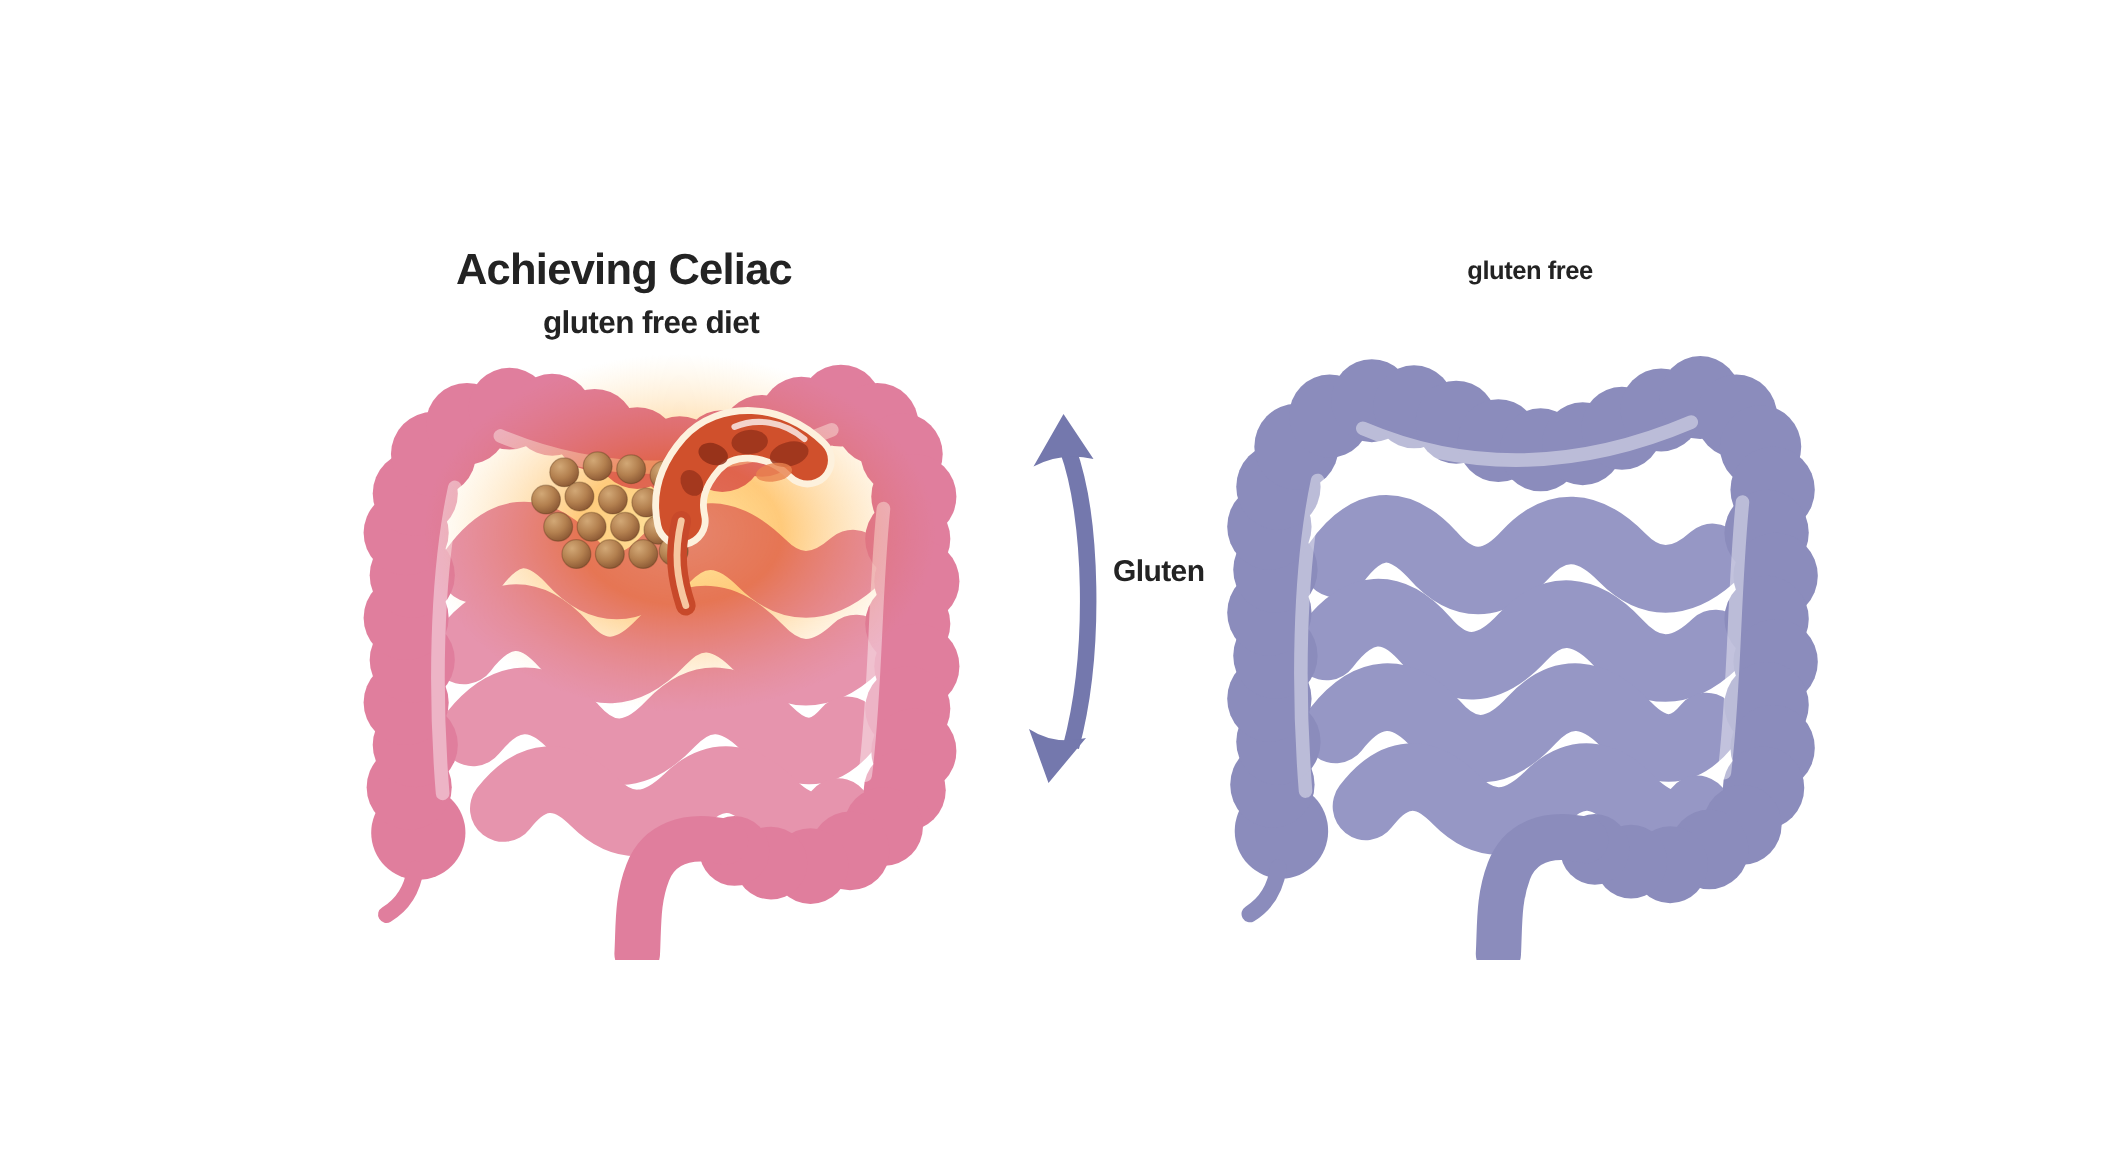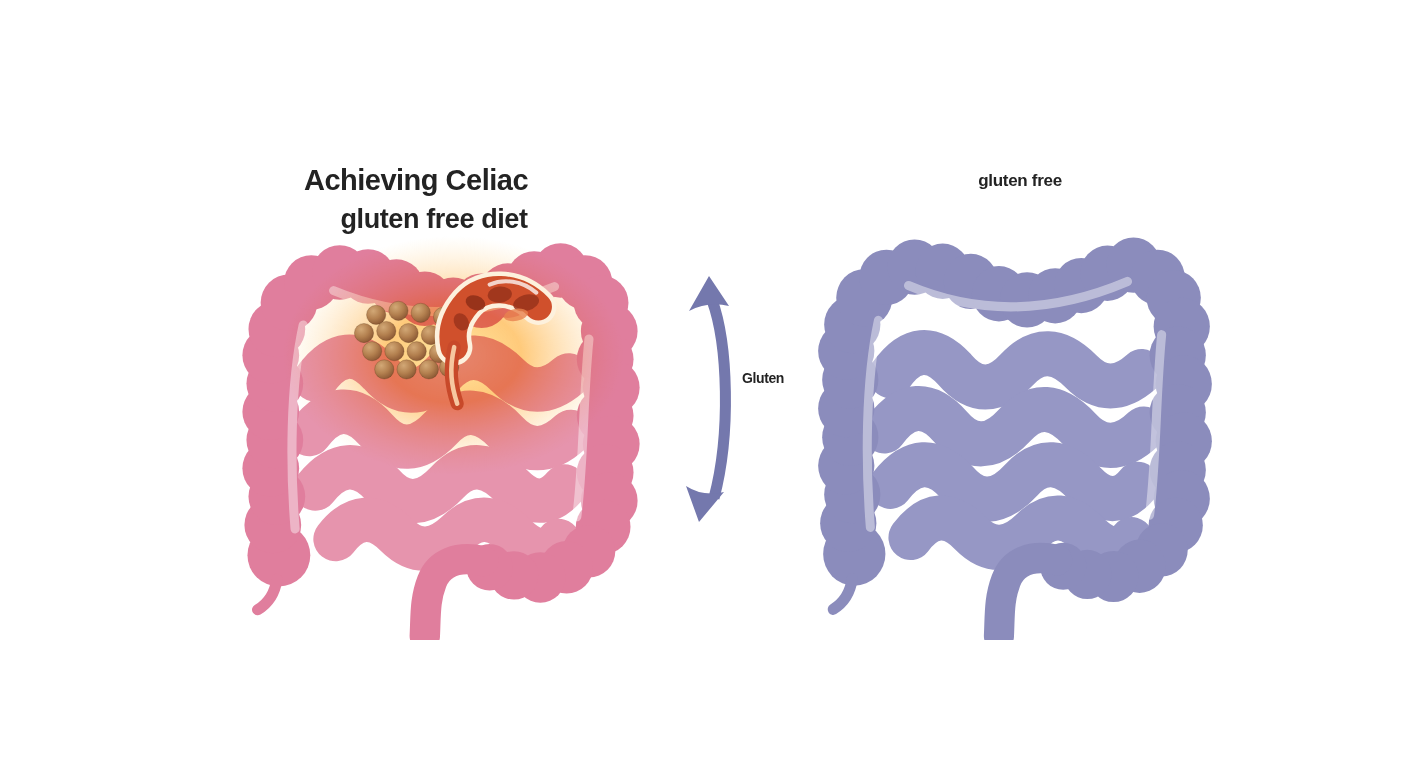--- a/index.html
+++ b/index.html
@@ -3,24 +3,24 @@
 <meta charset="utf-8">
 <style>
   html,body{margin:0;padding:0;background:#ffffff;}
   .stage{
     position:relative;width:1408px;height:768px;background:#ffffff;overflow:hidden;
     font-family:"Liberation Sans","DejaVu Sans",sans-serif;color:var(--text,#232323);
   }
   .title-block{position:absolute;text-align:center;}
   .tb-left{left:230px;top:164px;width:372px;}
   .title-main{font-size:29px;font-weight:700;letter-spacing:-0.5px;line-height:1.15;}
-  .title-sub{font-size:27px;font-weight:700;letter-spacing:-0.4px;margin-top:7px;transform:translateX(18px);}
+  .title-sub{font-size:21px;font-weight:700;letter-spacing:-0.4px;margin-top:7px;transform:translateX(18px);}
   .tb-right{left:860px;top:171px;width:320px;}
   .title-right{font-size:17px;font-weight:700;letter-spacing:-0.3px;}
-  .gluten-label{position:absolute;left:742px;top:370px;font-size:14px;font-weight:700;letter-spacing:-0.4px;}
+  .gluten-label{position:absolute;left:742px;top:370px;font-size:20px;font-weight:700;letter-spacing:-0.4px;}
   .gut-svg{position:absolute;}
   .gut-left{left:212px;top:226px;width:456px;height:414px;}
   .gut-right{left:788px;top:220px;width:452px;height:420px;}
   .arrow-svg{position:absolute;left:684px;top:274px;width:64px;height:250px;}
   .defs-holder{position:absolute;width:0;height:0;overflow:hidden;}
   .gut-left{--colon:var(--pink,#e07e9d);--small:var(--pink-light,#e694ad);}
   .gut-right{--colon:var(--purple,#8b8cbc);--small:var(--purple-light,#9697c5);}
   .glow-group{mix-blend-mode:multiply;}
 </style>
 </head>

